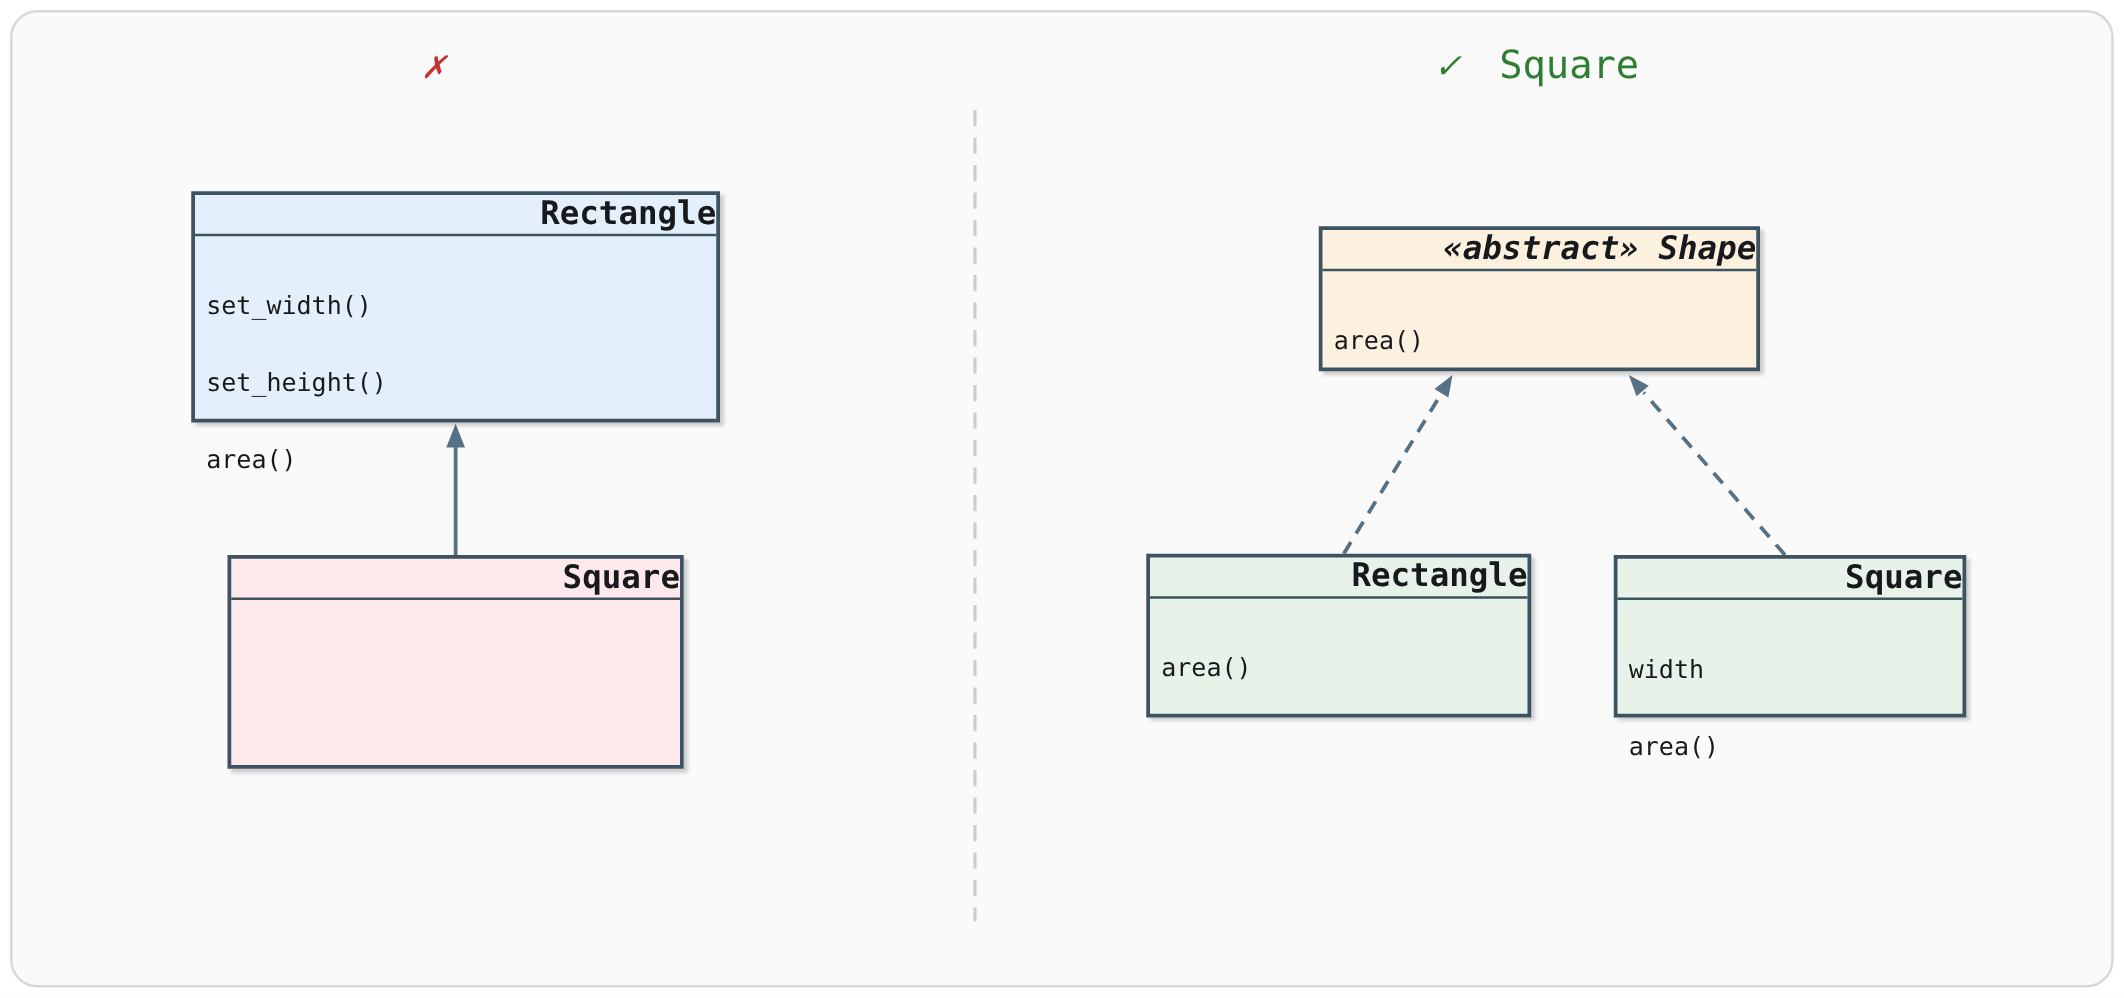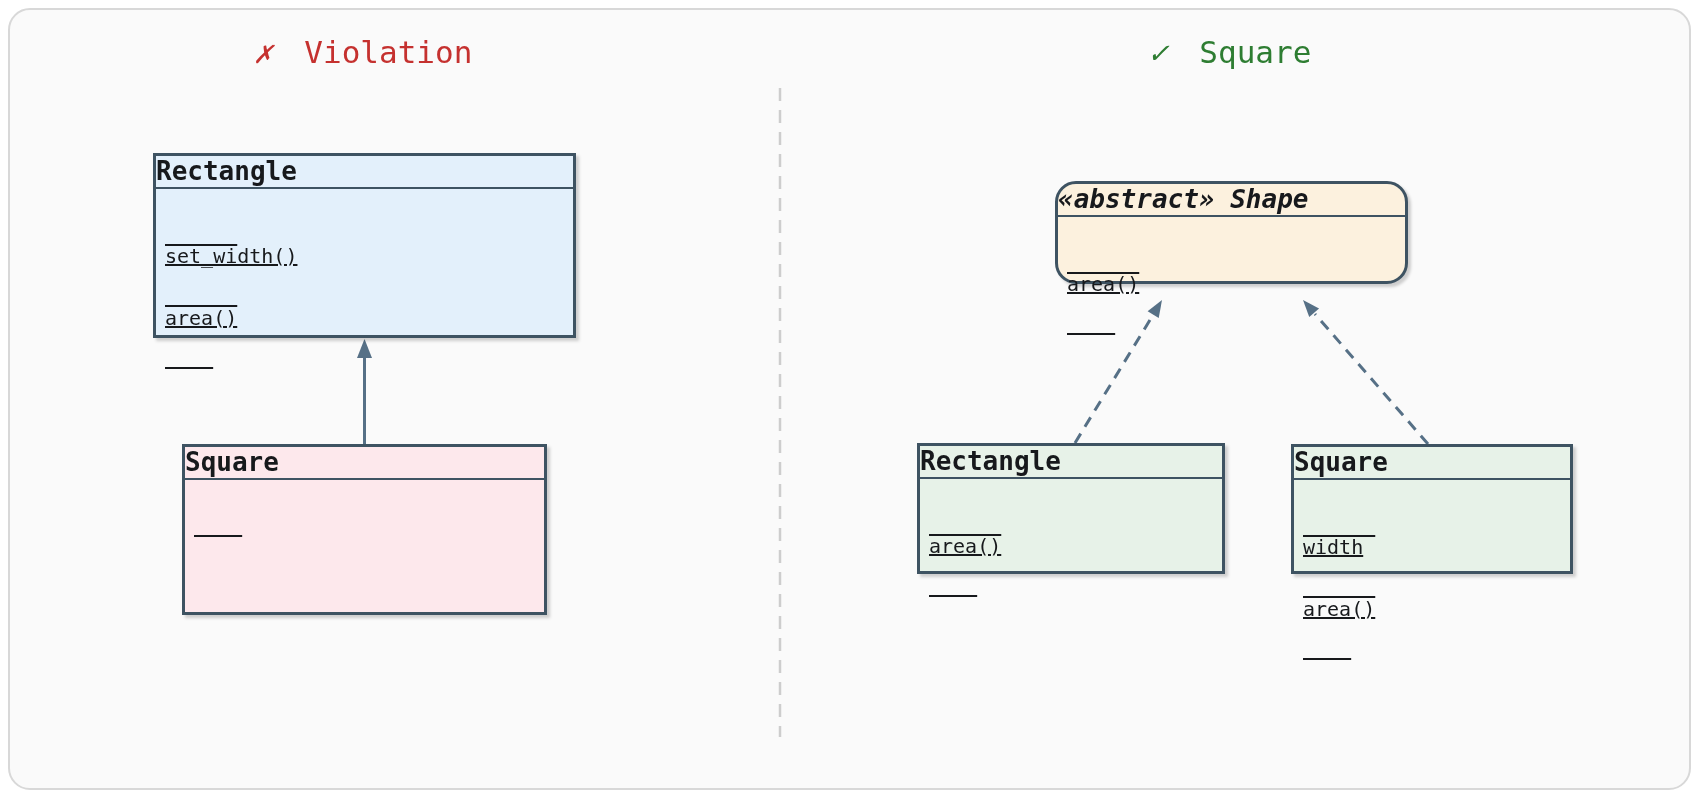--- a/index.html
+++ b/index.html
@@ -42,36 +42,35 @@
 
   .uml {
     position: absolute;
     box-sizing: border-box;
     border: 3px solid var(--box-border, #3e5362);
     box-shadow: 3px 3px 3px rgba(0,0,0,0.18);
   }
   .uml-header {
     height: 31px;
     line-height: 31px;
-    text-align: left;
+    text-align: right;
     font-weight: bold;
     font-size: 26px;
     border-bottom: 2px solid var(--box-border, #3e5362);
   }
   .uml-header.italic { font-style: italic; }
   .uml-body {
-    padding: 16px 9px;
+    padding: 4px 9px;
     font-size: 20px;
     line-height: 20.5px;
     white-space: pre;
-    text-decoration: underline;
   }
   .box-v-rect   { left: 153px;  top: 153px; width: 423px; height: 185px; background: var(--rectangle-violation-fill, #e3f0fb); }
   .box-v-square { left: 182px;  top: 444px; width: 365px; height: 171px; background: var(--square-violation-fill, #fde8ec); }
-  .box-c-shape  { left: 1055px; top: 181px; width: 353px; height: 103px; background: var(--shape-fill, #fcf1de); border-radius: 21px; }
+  .box-c-shape  { left: 1055px; top: 181px; width: 353px; height: 116px; background: var(--shape-fill, #fcf1de); }
   .box-c-rect   { left: 917px;  top: 443px; width: 308px; height: 131px; background: var(--correct-fill, #e7f2e8); }
   .box-c-square { left: 1291px; top: 444px; width: 282px; height: 130px; background: var(--correct-fill, #e7f2e8); }
 
   .stroke-arrow { stroke: var(--arrow, #567086); stroke-width: 3; fill: none; }
   .fill-arrow   { fill: var(--arrow, #567086); stroke: none; }
   .stroke-divider { stroke: var(--divider, #cdcdcd); stroke-width: 2.5; fill: none; }
 </style>
 </head>
 <body>
 
@@ -93,32 +92,32 @@
     </g>
 
     <g>
       <line class="stroke-arrow" x1="1428" y1="444" x2="1315" y2="314" stroke-dasharray="11 8"></line>
       <polygon class="fill-arrow" points="0,0 -17,6.5 -17,-6.5" transform="translate(1303,300) rotate(-130.96)"></polygon>
     </g>
   </svg>
 
   <div class="panel-title title-violation">
     <span class="t-icon">✗</span>
-    <span>Violation</span>
   </div>
 
   <div class="panel-title title-correct">
     <span class="t-icon">✓</span>
     <span>Square</span>
   </div>
 
   <div class="uml box-v-rect">
     <div class="uml-header">Rectangle</div>
     <div class="uml-body">
       <div>set_width()</div>
+      <div>set_height()</div>
       <div>area()</div>
     </div>
   </div>
 
   <div class="uml box-v-square">
     <div class="uml-header">Square</div>
     <div class="uml-body">
     </div>
   </div>
 

